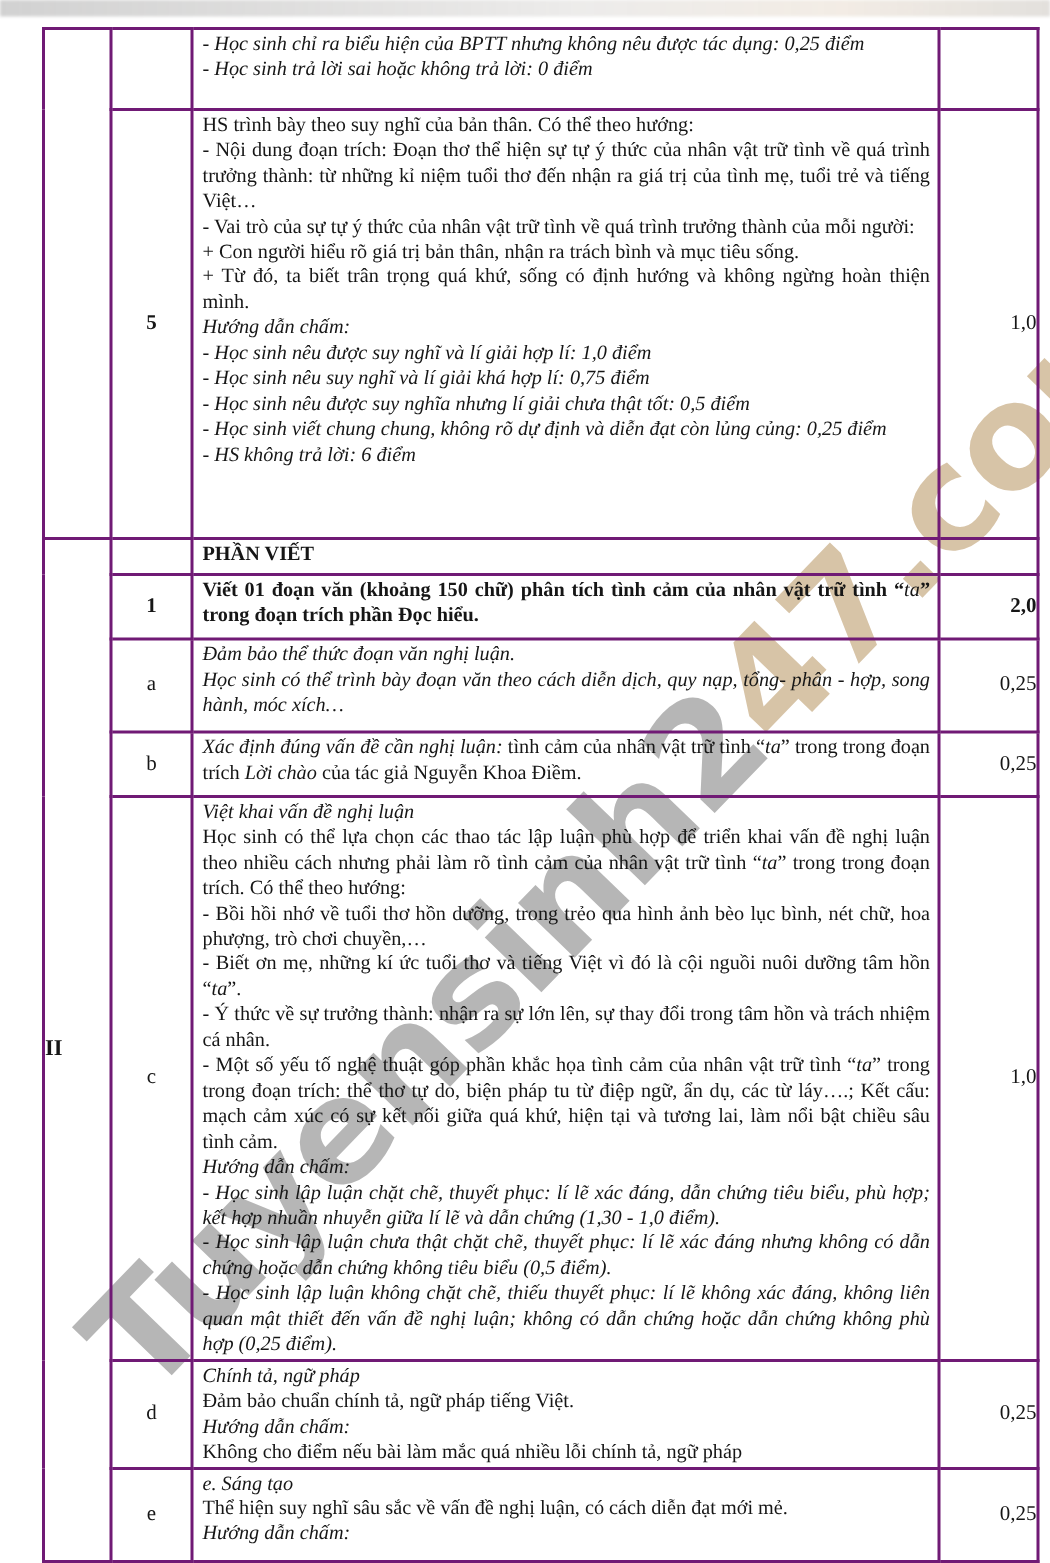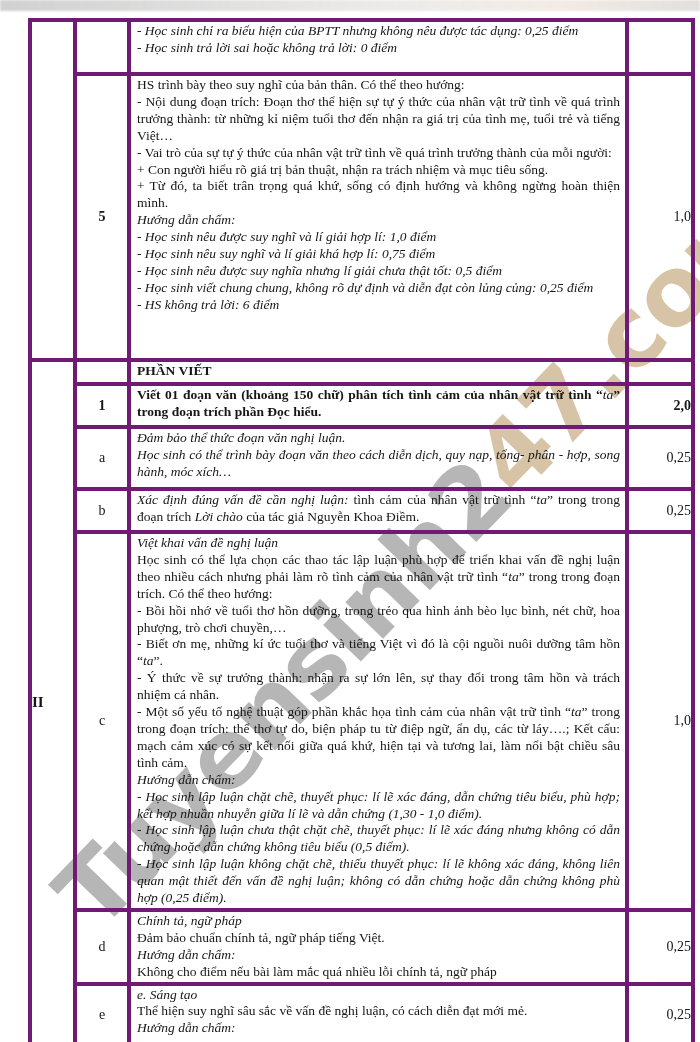--- a/index.html
+++ b/index.html
@@ -17,21 +17,21 @@
     position:absolute; left:34px; top:872px;
     transform:rotate(-46deg); transform-origin:0 0;
     font-family:"DejaVu Sans", sans-serif; font-weight:bold;
     font-size:96px; letter-spacing:-1px; white-space:nowrap;
     opacity:.5; pointer-events:none; user-select:none;
   }
   table.answer-table {
     position:absolute; left:28px; top:18px; width:663px;
     border-collapse:collapse; table-layout:fixed;
   }
-  td { border:4px solid #701a75; }
+  td { border:2px solid #701a75; }
   td.sec   { text-align:left; vertical-align:middle; font-weight:bold; font-size:15px; }
   td.item  { text-align:center; vertical-align:middle; font-size:14px; }
   td.item.b{ font-weight:bold; }
   td.score { text-align:right; vertical-align:middle; font-size:14px; }
   td.score.b{ font-weight:bold;margin-top:28px; }
   td.content { vertical-align:top; padding:1px 5px 1px 6px; font-size:13.5px; line-height:16.9px; }
   .ln { text-align:justify; }
   .s-r  { font-style:normal; font-weight:normal; }
   .s-i  { font-style:italic; font-weight:normal; }
   .s-b  { font-style:normal; font-weight:bold; }
@@ -63,21 +63,21 @@
             <div class="ln"><span class="s-i">- Học sinh trả lời sai hoặc không trả lời: 0 điểm</span></div>
           </td>
           <td class="score"></td>
         </tr>
         <tr style="height: 286px;">
           <td class="item b">5</td>
           <td class="content">
             <div class="ln"><span class="s-r"> HS trình bày theo suy nghĩ của bản thân. Có thể theo hướng:</span></div>
             <div class="ln"><span class="s-r">- Nội dung đoạn trích: Đoạn thơ thể hiện sự tự ý thức của nhân vật trữ tình về quá trình trưởng thành: từ những kỉ niệm tuổi thơ đến nhận ra giá trị của tình mẹ, tuổi trẻ và tiếng Việt…</span></div>
             <div class="ln"><span class="s-r">- Vai trò của sự tự ý thức của nhân vật trữ tình về quá trình trưởng thành của mỗi người:</span></div>
-            <div class="ln"><span class="s-r">+  Con người hiểu rõ giá trị bản thuật, nhận ra trách nhiệm và mục tiêu sống.</span></div>
+            <div class="ln"><span class="s-r">+  Con người hiểu rõ giá trị bản thân, nhận ra trách bình và mục tiêu sống.</span></div>
             <div class="ln"><span class="s-r">+ Từ đó, ta biết trân trọng quá khứ, sống có định hướng và không ngừng hoàn thiện mình.</span></div>
             <div class="ln"><span class="s-bi">Hướng dẫn chấm:</span></div>
             <div class="ln"><span class="s-i">- Học sinh nêu được suy nghĩ và lí giải hợp lí: 1,0 điểm</span></div>
             <div class="ln"><span class="s-i">- Học sinh nêu  suy nghĩ và lí giải khá hợp lí: 0,75 điểm</span></div>
             <div class="ln"><span class="s-i">- Học sinh nêu được suy nghĩa nhưng lí giải chưa thật tốt: 0,5 điểm</span></div>
             <div class="ln"><span class="s-i">- Học sinh viết chung chung, không rõ dự định và diễn đạt còn lủng củng: 0,25 điểm</span></div>
             <div class="ln"><span class="s-i">- HS không trả lời: 6 điểm</span></div>
           </td>
           <td class="score">1,0</td>
         </tr>

